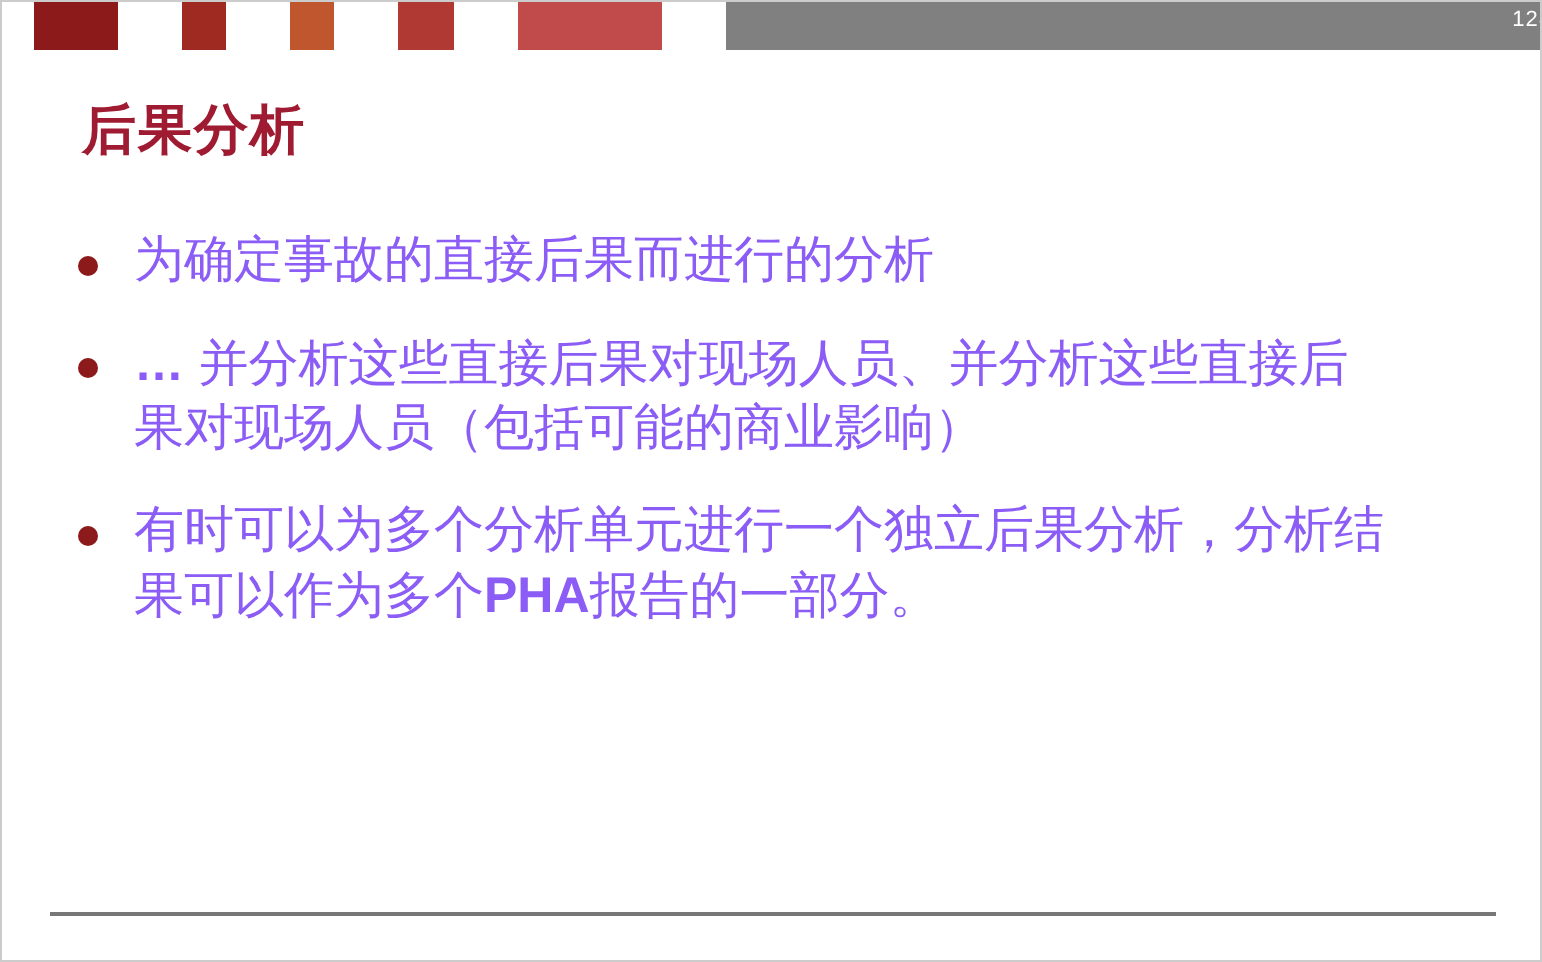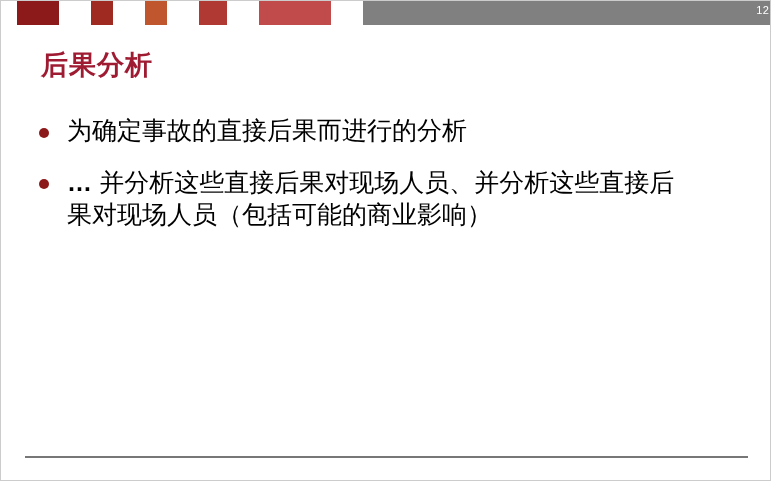--- a/index.html
+++ b/index.html
@@ -73,21 +73,21 @@
     width: 10px;
     height: 10px;
     border-radius: 50%;
     background: #8c1a1a;
     margin-top: 13px;
     margin-right: 18px;
   }
   .btext {
     font-size: 25px;
     line-height: 1.30;
-    color: #000000;
+    color: #8b5cf6;
     font-family: "Liberation Serif", serif;
   }
   .btext .bold {
     font-weight: bold;
     font-family: "Liberation Sans", sans-serif;
   }
   .btext .lead {
     font-weight: bold;
     font-family: "Liberation Sans", sans-serif;
     letter-spacing: 1px;
@@ -129,17 +129,23 @@
     </div>
 
     <div class="bullet">
       <div class="dot"></div>
       <div class="btext">
         <span class="lead">…</span>
         <span>并分析这些直接后果对现场人员、并分析这些直接后果对现场人员（包括可能的商业影响）</span>
       </div>
     </div>
 
+    <div class="bullet">
+      <div class="dot"></div>
+      <div class="btext">
+        <span>有时可以为多个分析单元进行一个独立后果分析，分析结果可以作为多个</span><span class="bold">PHA</span><span>报告的一部分。</span>
+      </div>
+    </div>
 
   </div>
 
   <div class="bottomrule"></div>
 </div>
 
 </body></html>

